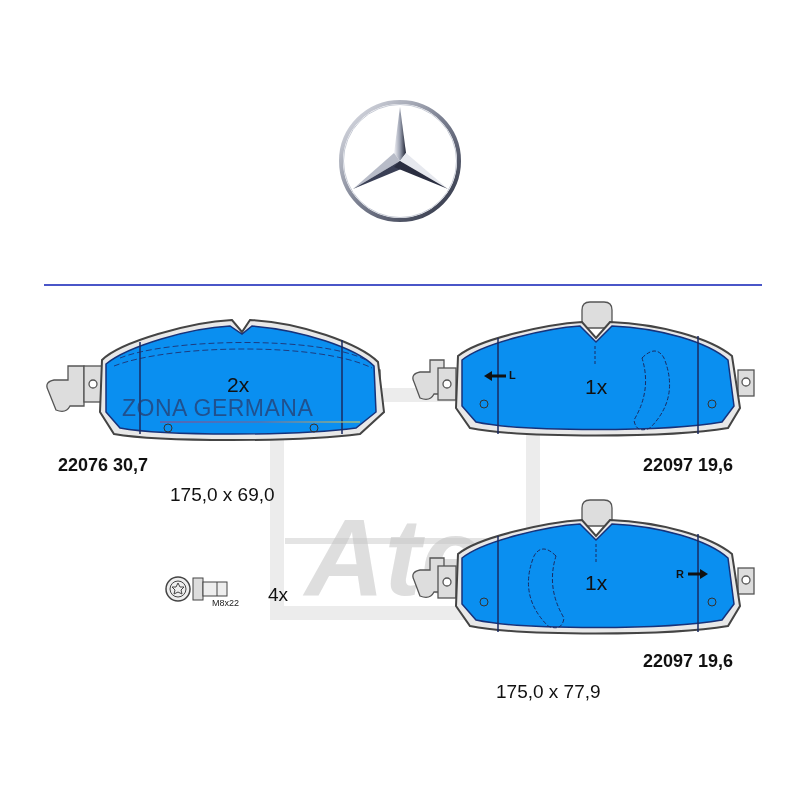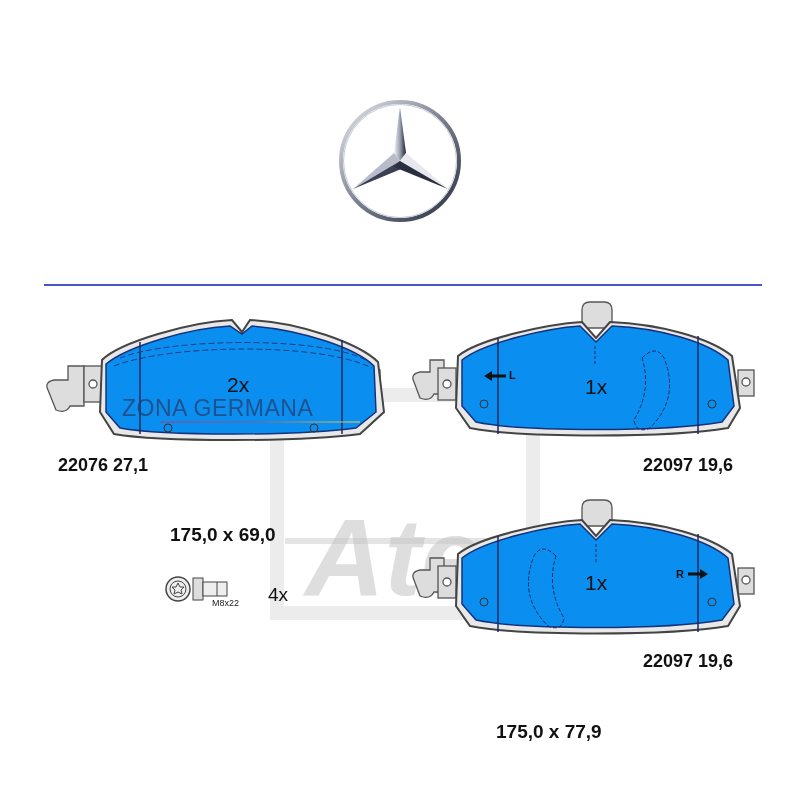--- a/index.html
+++ b/index.html
@@ -11,21 +11,21 @@
   .watermark-box { left: 270px; top: 388px; width: 270px; height: 232px;
                    border: 14px solid rgba(200,200,200,0.35); box-sizing: border-box; }
   .ate-mark { left: 285px; top: 500px; width: 250px; height: 110px; }
   .zona { left: 122px; top: 395px; font-size: 23px; letter-spacing: 0.5px;
           color: rgba(40,60,110,0.75); font-weight: normal; white-space: nowrap; }
   .zona-line { left: 160px; top: 421px; width: 200px; height: 2px;
                background: linear-gradient(90deg, #8a4a8a, #6a6aa0 50%, #c8c860); opacity: 0.6; }
   .pad { position: absolute; }
   .qty { position: absolute; font-weight: normal; font-size: 21px; color: #111; }
   .label { position: absolute; font-weight: bold; font-size: 18px; color: #111; white-space: nowrap; }
-  .dim { position: absolute; font-weight: bold; font-size: 19px; color: #111; white-space: nowrap; margin-top: 40px; }
+  .dim { position: absolute; font-weight: normal; font-size: 19px; color: #111; white-space: nowrap; }
   .arrow-lbl { position: absolute; font-weight: bold; font-size: 11px; color: #111; }
 </style>
 </head>
 <body>
 
 <svg class="abs logo" viewBox="0 0 128 128">
   <defs>
     <linearGradient id="ring" x1="0" y1="0" x2="1" y2="1">
       <stop offset="0" stop-color="#e8eaf0"></stop>
         <stop offset="0.5" stop-color="#7a7f90"></stop>
@@ -70,21 +70,21 @@
   <path d="M80,46 C130,26 280,24 326,48" fill="none" stroke="#1c3c80" stroke-dasharray="6 3"></path>
   <path d="M74,54 C130,32 280,30 332,56" fill="none" stroke="#1c3c80" stroke-dasharray="6 3"></path>
   <line x1="100" y1="30" x2="100" y2="122" stroke="#1a2a60" stroke-width="1.5"></line>
   <line x1="302" y1="28" x2="302" y2="122" stroke="#1a2a60" stroke-width="1.5"></line>
   <circle cx="128" cy="116" r="4" fill="none" stroke="#333"></circle>
   <circle cx="274" cy="116" r="4" fill="none" stroke="#333"></circle>
 </svg>
 <div class="qty" style="left:227px;top:373px">2x</div>
 <div class="abs zona">ZONA GERMANA</div>
 <div class="abs zona-line"></div>
-<div class="label" style="left:58px;top:455px">22076 27,1</div>
+<div class="label" style="left:58px;top:455px">22076 30,7</div>
 <div class="dim" style="left:170px;top:484px">175,0 x 69,0</div>
 
 <svg class="pad" style="left:410px;top:298px;width:360px;height:150px" viewBox="0 0 360 150">
   <g fill="#ddd" stroke="#555" stroke-width="1.3">
     <path d="M4,84 q-4,-8 6,-10 h10 v-12 h14 v34 h-10 q-4,8 -14,4 z"></path>
     <rect x="28" y="70" width="18" height="32"></rect>
     <circle cx="37" cy="86" r="4" fill="#fff"></circle>
     <rect x="328" y="72" width="16" height="26"></rect>
     <circle cx="336" cy="84" r="4" fill="#fff"></circle>
     <path d="M172,30 v-18 q0,-8 8,-8 h14 q8,0 8,8 v18 z"></path>

